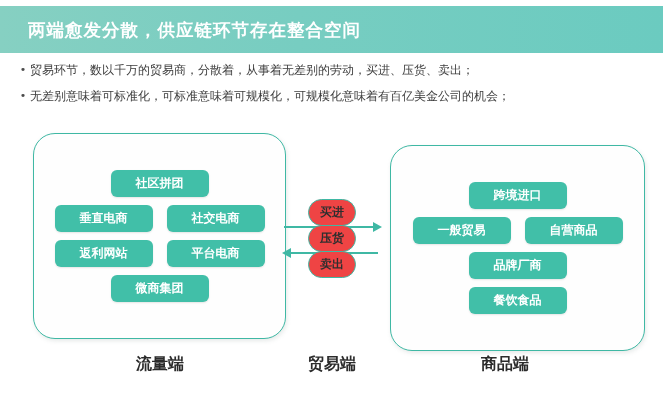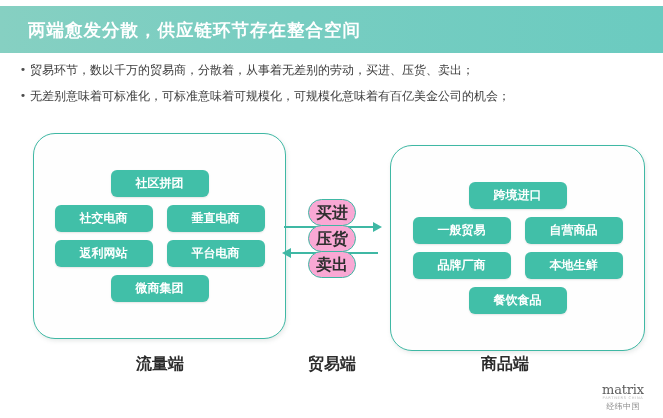--- a/index.html
+++ b/index.html
@@ -140,25 +140,25 @@
     width: 48px;
     display: flex;
     flex-direction: column;
     align-items: center;
   }
   .pill {
     width: 48px;
     height: 27px;
     line-height: 25px;
     text-align: center;
-    background: #f9a8d4;
+    background: #ef4444;
     border: 1.4px solid #3fb8a4;
     border-radius: 14px;
     color: #2f2f2f;
-    font-size: 16px;
+    font-size: 12px;
     font-weight: bold;
     box-sizing: border-box;
     margin-bottom: -1px;
     position: relative;
     z-index: 3;
     white-space: nowrap;
   }
 
   
   .caption {
@@ -221,22 +221,22 @@
       <span class="bullet-text">无差别意味着可标准化，可标准意味着可规模化，可规模化意味着有百亿美金公司的机会；</span>
     </div>
   </div>
 
   <div class="panel" id="panel-left">
     <div class="tag-grid">
       <div class="tag-row">
         <div class="tag single">社区拼团</div>
       </div>
       <div class="tag-row">
+        <div class="tag wide">垂直电商</div>
         <div class="tag wide">社交电商</div>
-        <div class="tag wide">垂直电商</div>
       </div>
       <div class="tag-row">
         <div class="tag wide">返利网站</div>
         <div class="tag wide">平台电商</div>
       </div>
       <div class="tag-row">
         <div class="tag single">微商集团</div>
       </div>
     </div>
   </div>
@@ -256,31 +256,25 @@
     <div class="tag-grid">
       <div class="tag-row">
         <div class="tag single">跨境进口</div>
       </div>
       <div class="tag-row">
         <div class="tag wide">一般贸易</div>
         <div class="tag wide">自营商品</div>
       </div>
       <div class="tag-row">
         <div class="tag wide">品牌厂商</div>
-        <div class="tag wide">本地生鲜</div>
       </div>
       <div class="tag-row">
         <div class="tag single">餐饮食品</div>
       </div>
     </div>
   </div>
 
   <div class="caption" id="caption-left">流量端</div>
   <div class="caption" id="caption-center">贸易端</div>
   <div class="caption" id="caption-right">商品端</div>
 
-  <div class="logo">
-    <div class="logo-main">matrix</div>
-    <div class="logo-sub">PARTNERS CHINA</div>
-    <div class="logo-cn">经纬中国</div>
-  </div>
 
 </div>
 
 </body></html>

